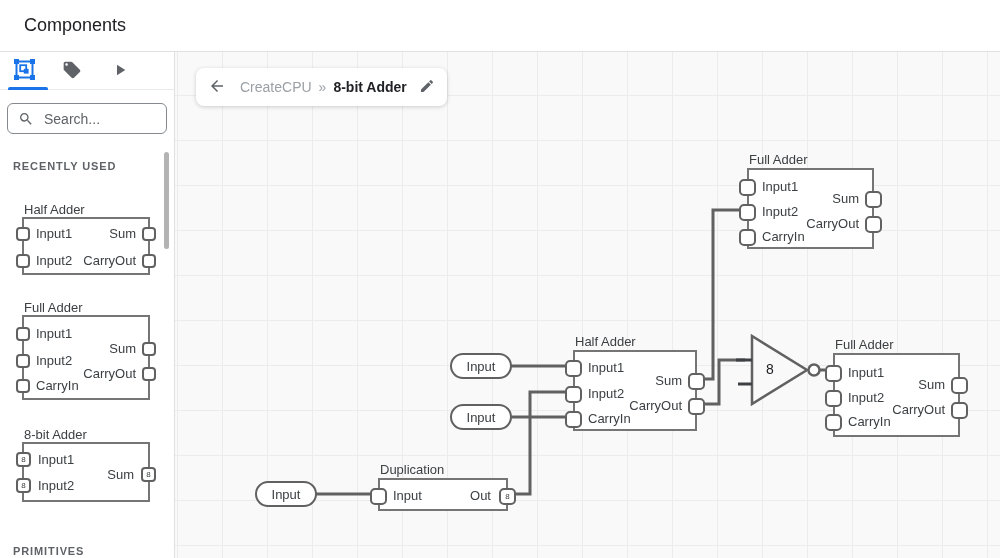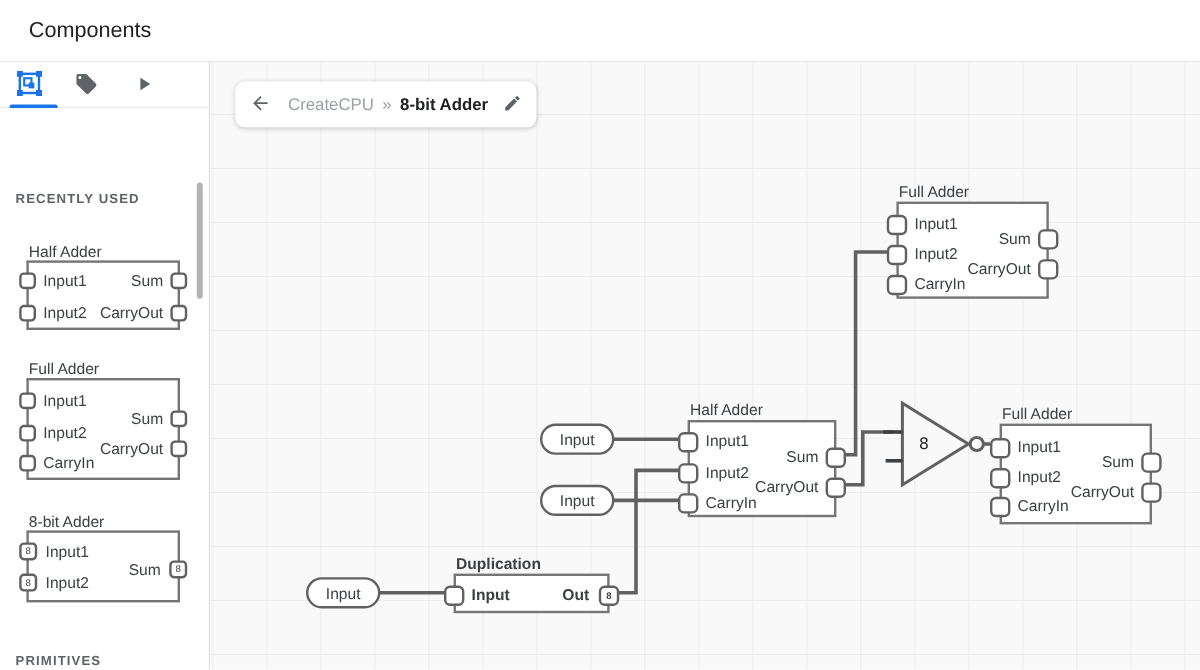--- a/index.html
+++ b/index.html
@@ -96,20 +96,28 @@
     <button class="tabbtn" style="left:108px;">
       <span>
         <svg width="18" height="18" viewBox="0 0 24 24" fill="#5f6368">
             <path d="M8 5v14l11-7z"></path>
           </svg>
       </span>
     </button>
     <div class="tab-underline"></div>
   </div>
 
+  <div class="searchbox">
+    <span style="margin:0 8px 0 10px;display:flex;">
+      <svg width="16" height="16" viewBox="0 0 24 24" fill="#5f6368">
+        <path d="M15.5 14h-.79l-.28-.27A6.47 6.47 0 0 0 16 9.5 6.5 6.5 0 1 0 9.5 16c1.61 0 3.09-.59 4.23-1.57l.27.28v.79l5 4.99L20.49 19l-4.99-5zm-6 0C7.01 14 5 11.99 5 9.5S7.01 5 9.5 5 14 7.01 14 9.5 11.99 14 9.5 14z"></path>
+      </svg>
+    </span>
+    <input type="text" placeholder="Search..." style="">
+  </div>
 
   <div class="sectionlabel" style="top:108px;">RECENTLY USED</div>
 
   <div class="card" style="top:165px;height:58px;">
     <div class="ctitle">Half Adder</div>
     <div class="spin l" style="top:8px;"></div>
     <div class="spin l" style="top:35px;"></div>
     <div class="spin r" style="top:8px;"></div>
     <div class="spin r" style="top:35px;"></div>
     <div class="slabel l" style="top:6px;">Input1</div>
@@ -225,21 +233,21 @@
     <div class="cpin l" style="top:59px;"></div>
     <div class="cpin r" style="top:21px;"></div>
     <div class="cpin r" style="top:46px;"></div>
     <div class="clabel l" style="top:7px;">Input1</div>
     <div class="clabel l" style="top:33px;">Input2</div>
     <div class="clabel l" style="top:58px;">CarryIn</div>
     <div class="clabel r" style="top:20px;">Sum</div>
     <div class="clabel r" style="top:45px;">CarryOut</div>
   </div>
 
-  <div class="cnode" style="left:203px;top:426px;width:130px;height:33px;font-weight:bold;">
+  <div class="cnode" style="left:203px;top:426px;width:130px;height:33px;">
     <div class="ntitle">Duplication</div>
     <div class="cpin l" style="top:8px;"></div>
     <div class="cpin r" style="top:8px;">
         <span>8</span>
       </div>
     <div class="clabel l" style="top:7px;">Input</div>
     <div class="clabel r" style="top:7px;right:15px;">Out</div>
   </div>
 
   <div class="cnode" style="left:658px;top:301px;width:127px;height:84px;">

